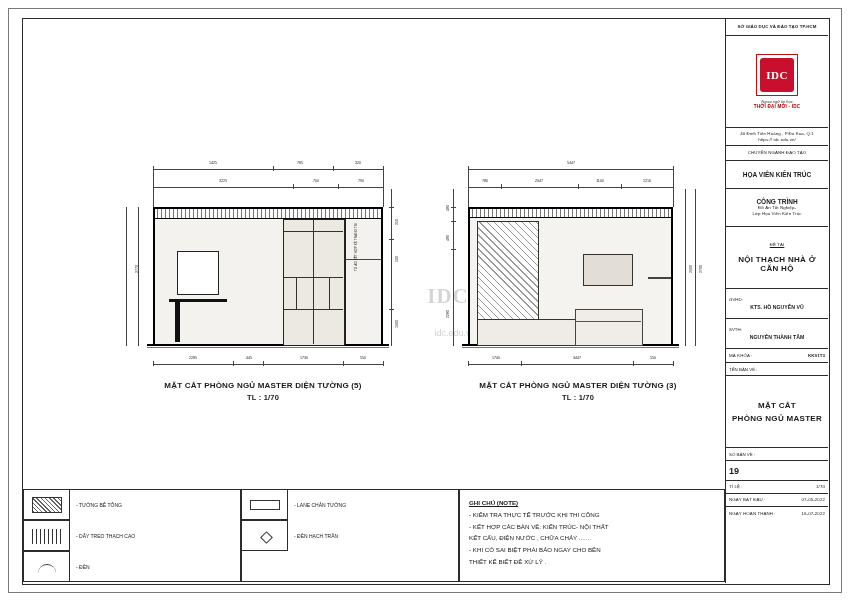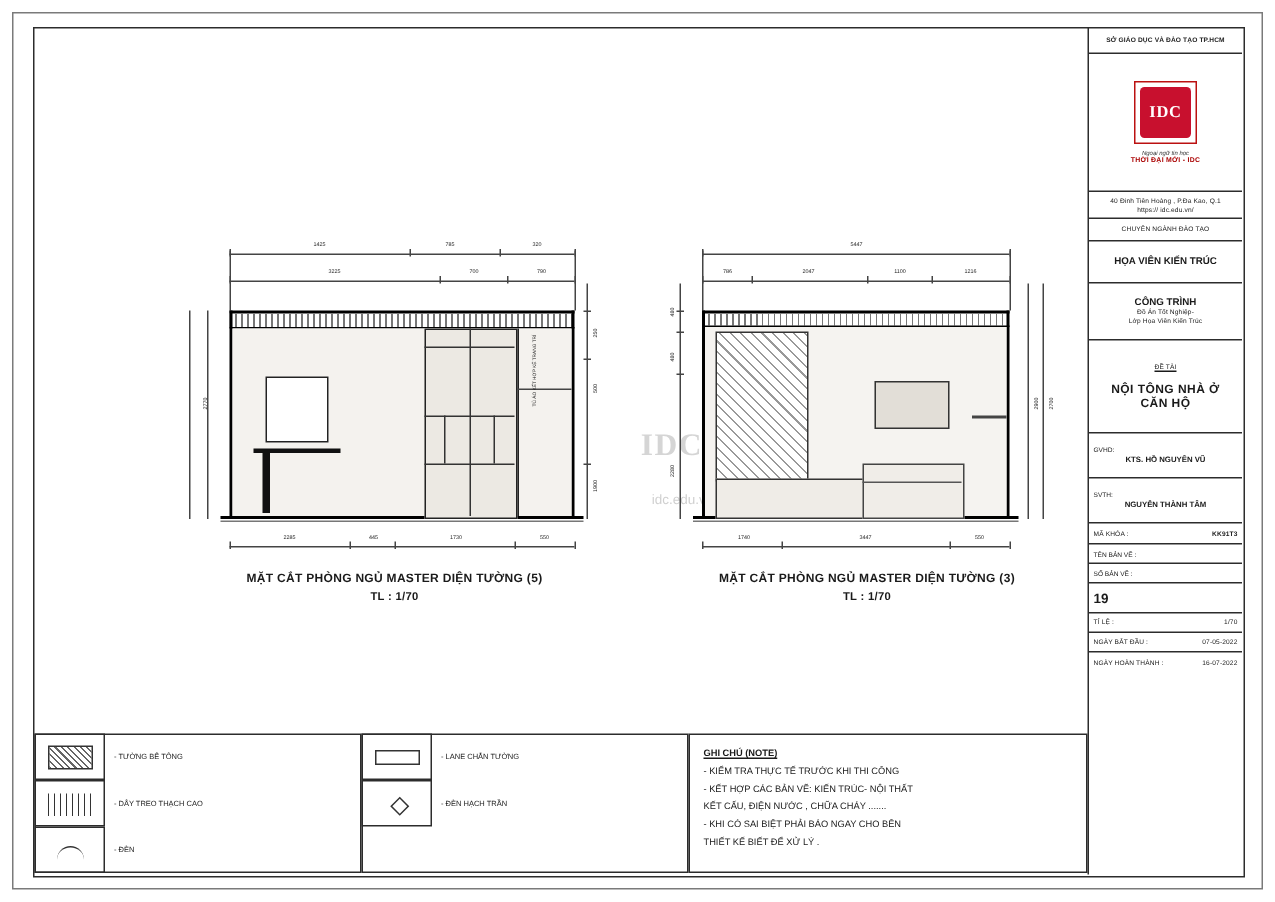--- a/index.html
+++ b/index.html
@@ -295,21 +295,21 @@
     </div>
 
     <div class="tb-row" style="height:38px;">
       <div class="tb-mid">CÔNG TRÌNH</div>
       <div class="tb-txt">Đồ Án Tốt Nghiệp-</div>
       <div class="tb-txt">Lớp Họa Viên Kiến Trúc</div>
     </div>
 
     <div class="tb-row" style="height:62px;">
       <div class="tb-txt" style="text-decoration:underline;">ĐỀ TÀI</div>
-      <div class="tb-big" style="margin-top:8px;">NỘI TÔNG NHÀ Ở</div>
+      <div class="tb-big" style="margin-top:8px;">NỘI THẠCH NHÀ Ở</div>
       <div class="tb-big">CĂN HỘ</div>
     </div>
 
     <div class="tb-row" style="height:30px;align-items:flex-start;">
       <div class="tb-label">GVHD:</div>
       <div class="tb-val">KTS. HỒ NGUYÊN VŨ</div>
     </div>
 
     <div class="tb-row" style="height:30px;align-items:flex-start;">
       <div class="tb-label">SVTH:</div>
@@ -317,20 +317,24 @@
     </div>
 
     <div class="tb-row" style="height:14px;flex-direction:row;justify-content:space-between;">
       <div class="tb-txt">MÃ KHÓA :</div>
       <div class="tb-txt b">KK91T3</div>
     </div>
 
     <div class="tb-row" style="height:13px;align-items:flex-start;">
       <div class="tb-label">TÊN BẢN VẼ :</div>
     </div>
+    <div class="tb-row" style="height:72px;">
+      <div class="tb-big">MẶT CẮT</div>
+      <div class="tb-big" style="margin-top:4px;">PHÒNG NGỦ MASTER</div>
+    </div>
 
     <div class="tb-row" style="height:13px;align-items:flex-start;">
       <div class="tb-label">SỐ BẢN VẼ :</div>
     </div>
     <div class="tb-row" style="height:20px;align-items:flex-start;">
       <div class="tb-label" style="font-size:9px;font-weight:bold;">19</div>
     </div>
     <div class="tb-row" style="height:13px;flex-direction:row;justify-content:space-between;">
       <div class="tb-txt">TỈ LỆ :</div>
       <div class="tb-txt">1/70</div>

